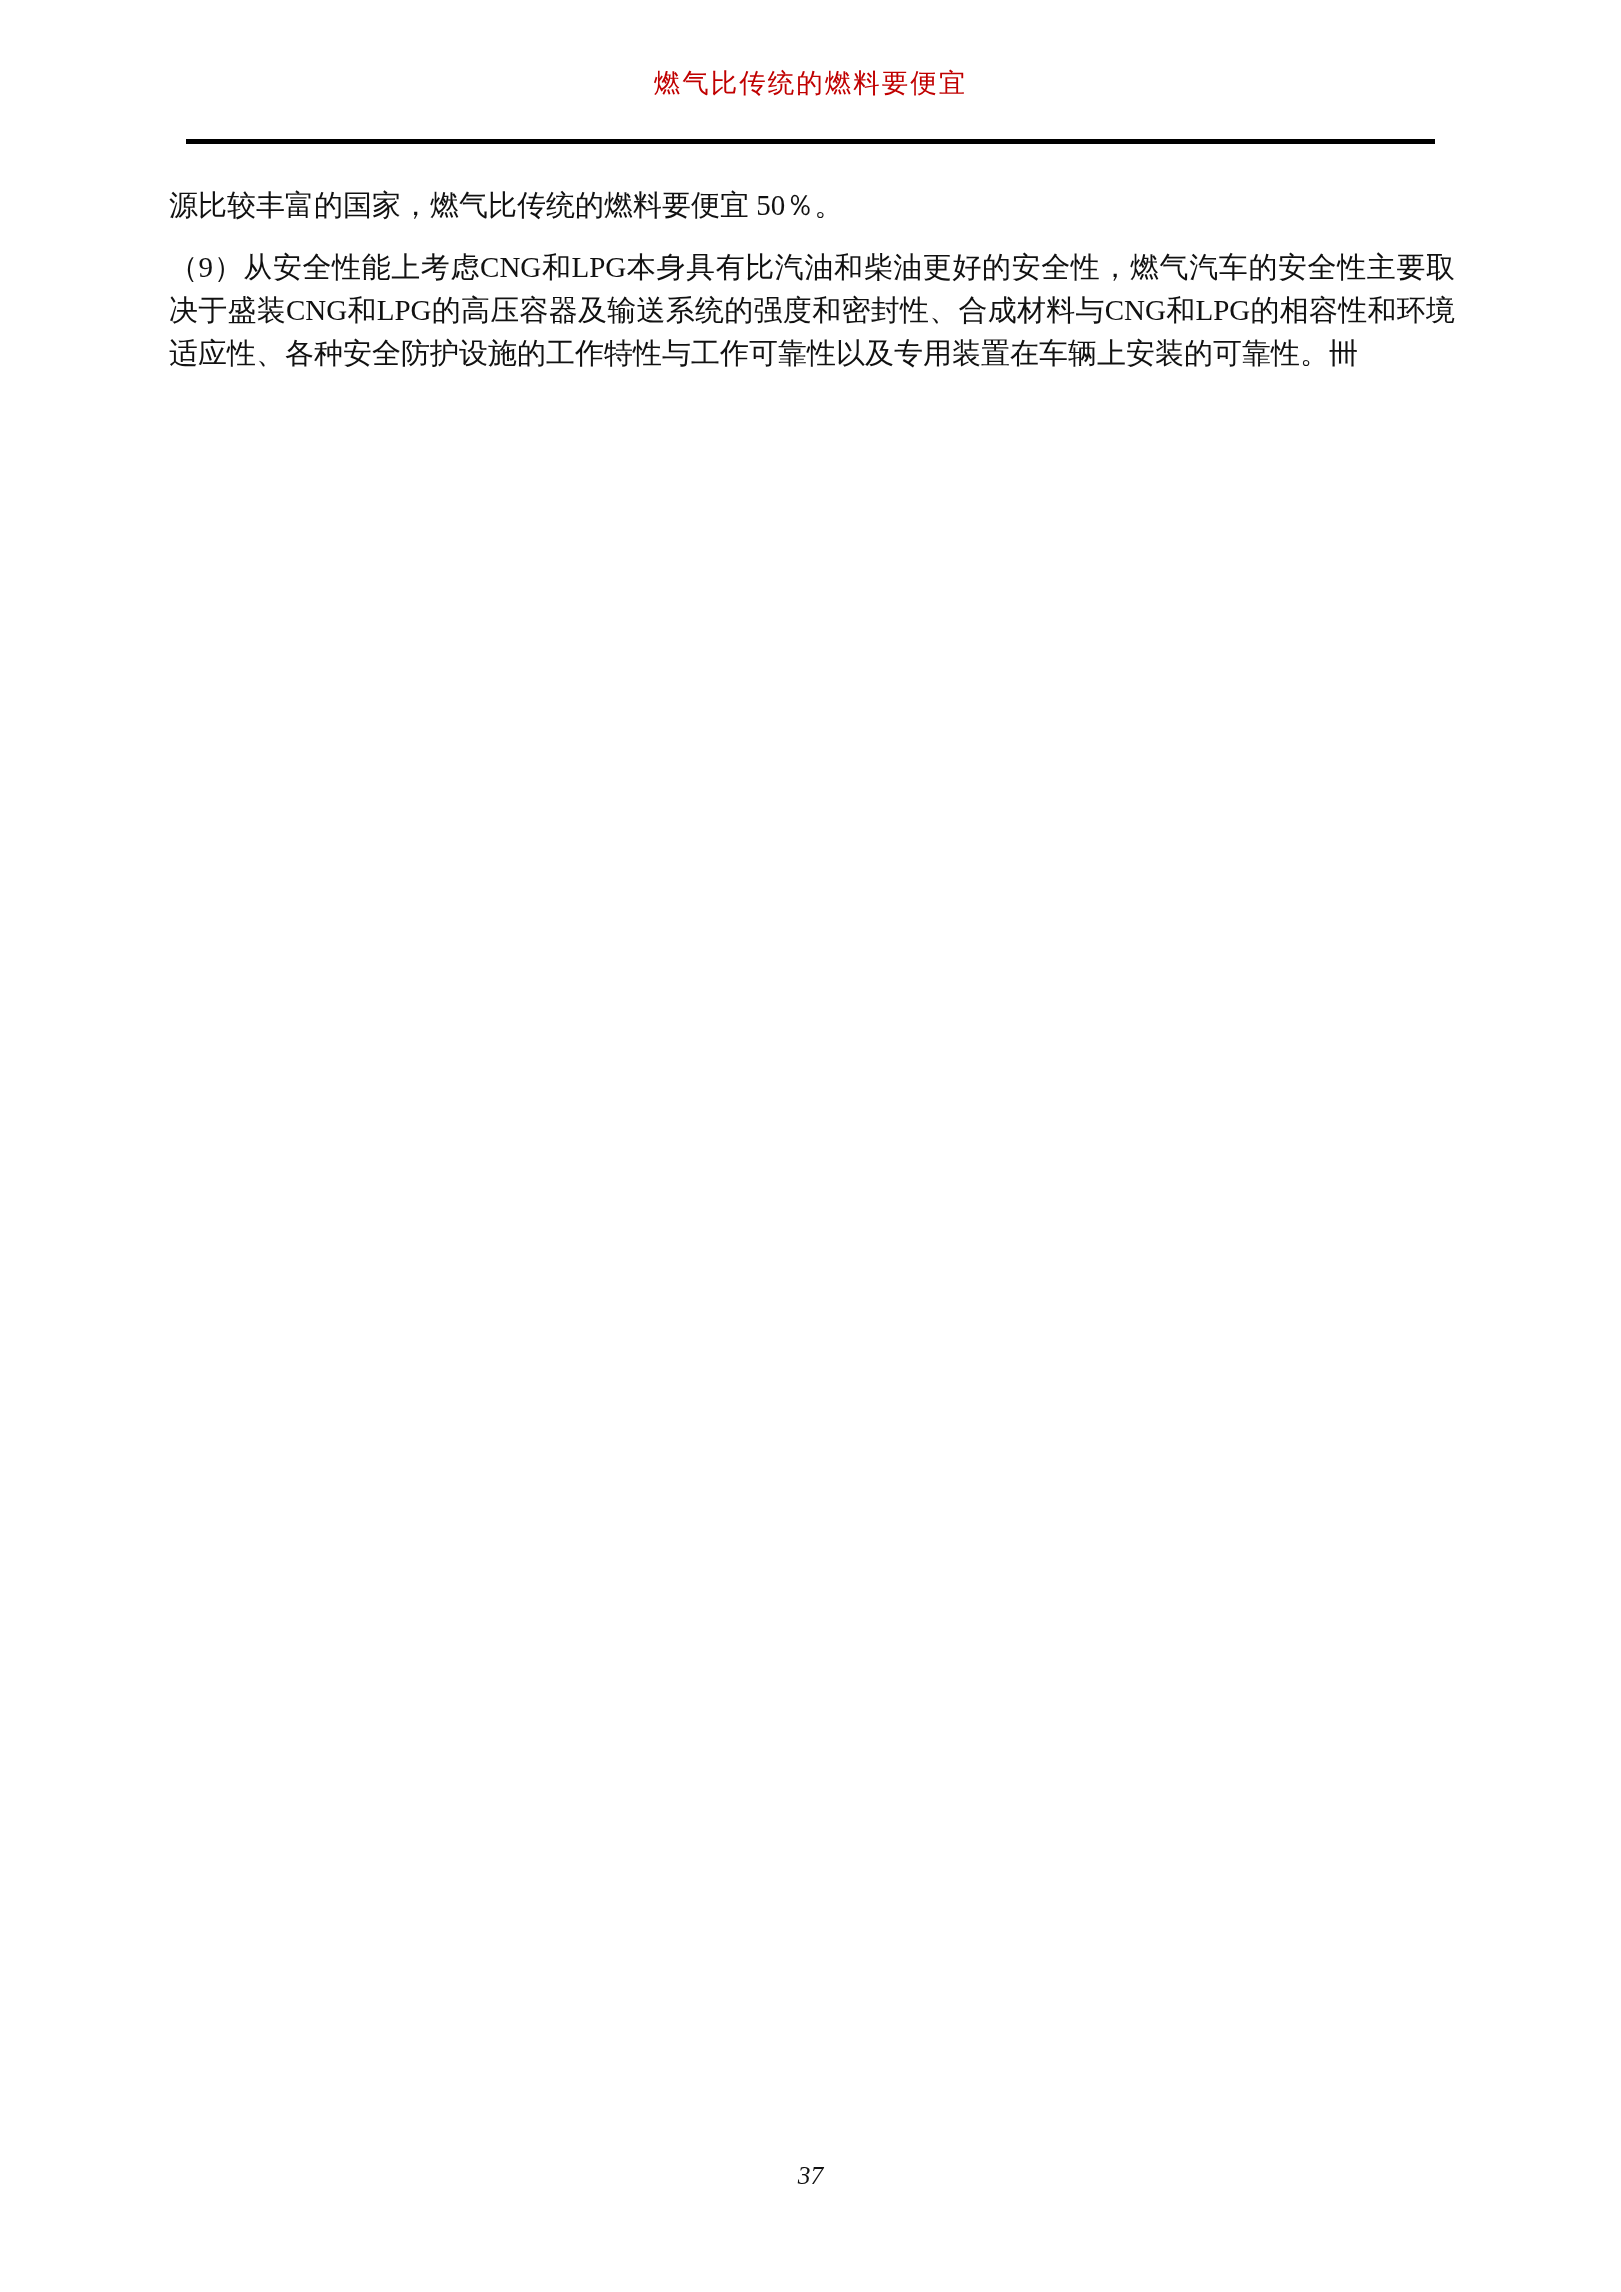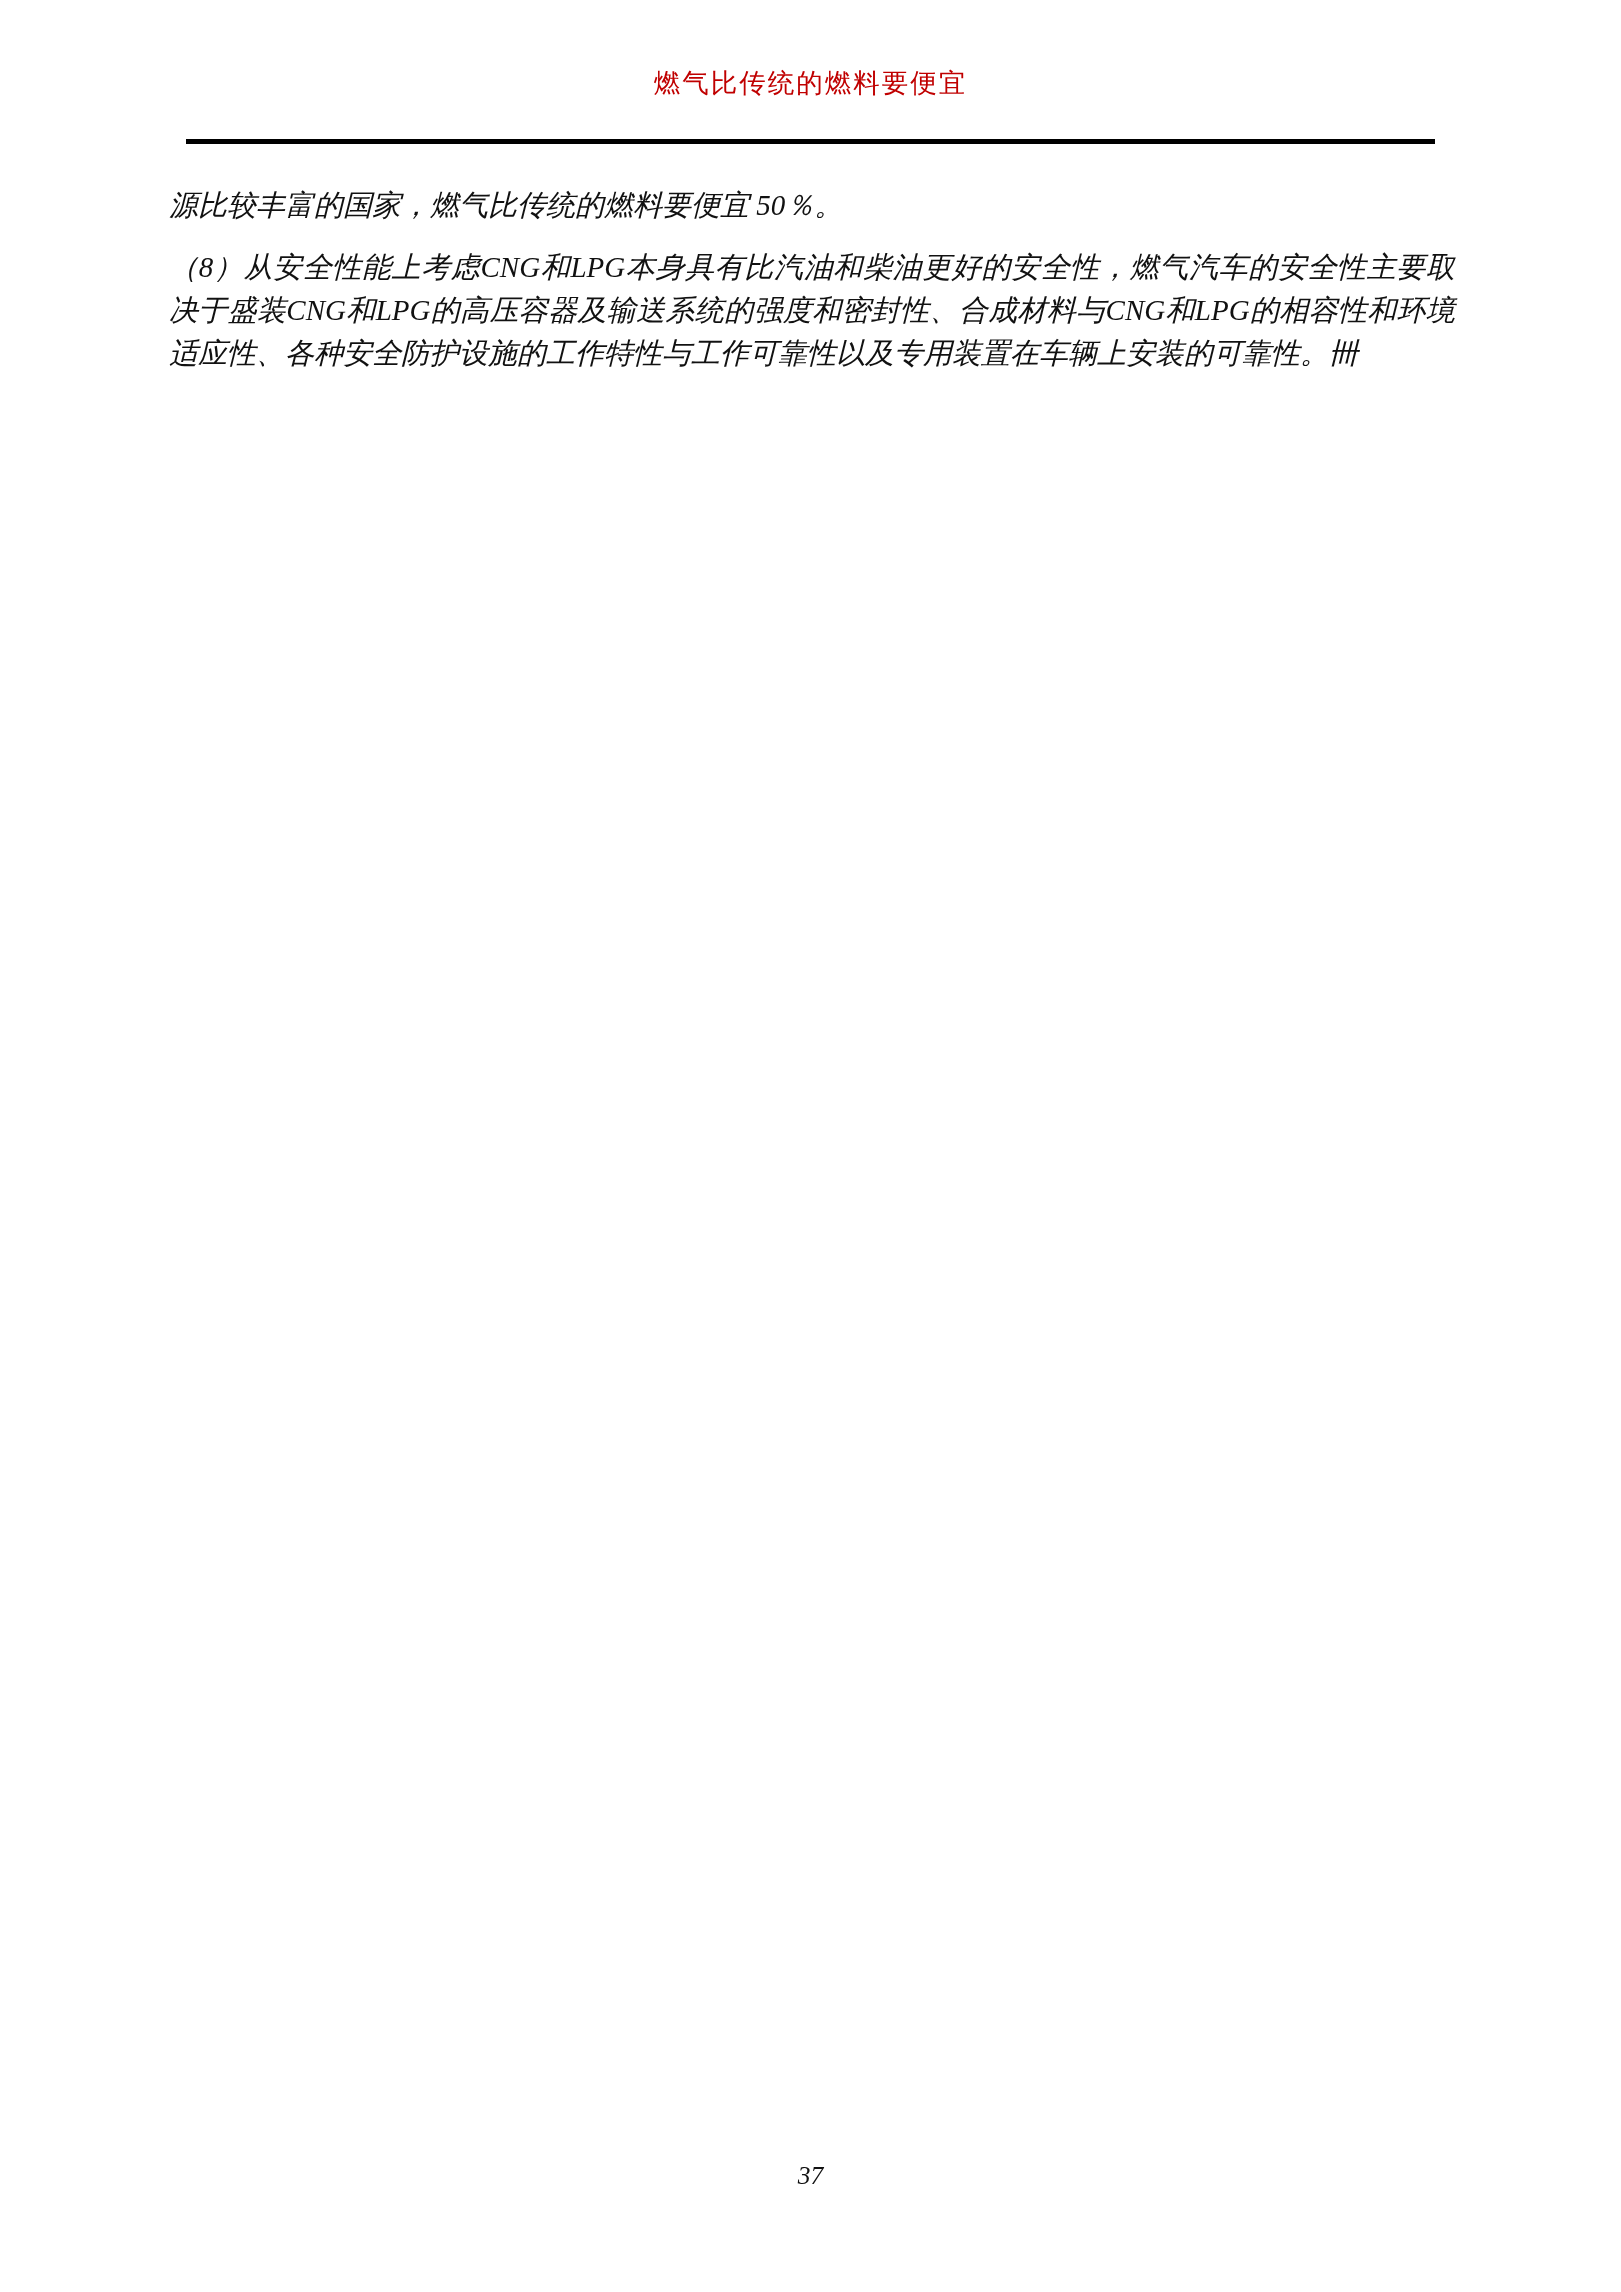--- a/index.html
+++ b/index.html
@@ -45,21 +45,20 @@
     width: 1286px;
     font-size: 29px;
     line-height: 43px;
     text-align: justify;
     text-justify: inter-ideograph;
     color: #111111;
   }
   .body-text p {
     margin: 0 0 18.6px 0;
     word-break: break-all;
-    font-style: italic;
   }
   .page-footer {
     position: absolute;
     top: 2161px;
     left: 0;
     width: 100%;
     text-align: center;
     font-style: italic;
   }
   .page-footer .page-number {
@@ -73,21 +72,21 @@
 <div class="page">
 
   <div class="page-header">
     <span class="header-title">燃气比传统的燃料要便宜</span>
   </div>
 
   <div class="header-rule"></div>
 
   <div class="body-text">
     <p>源比较丰富的国家，燃气比传统的燃料要便宜 50％。</p>
-    <p>（8）从安全性能上考虑CNG和LPG本身具有比汽油和柴油更好的安全性，燃气汽车的安全性主要取决于盛装CNG和LPG的高压容器及输送系统的强度和密封性、合成材料与CNG和LPG的相容性和环境适应性、各种安全防护设施的工作特性与工作可靠性以及专用装置在车辆上安装的可靠性。卌</p>
+    <p>（9）从安全性能上考虑CNG和LPG本身具有比汽油和柴油更好的安全性，燃气汽车的安全性主要取决于盛装CNG和LPG的高压容器及输送系统的强度和密封性、合成材料与CNG和LPG的相容性和环境适应性、各种安全防护设施的工作特性与工作可靠性以及专用装置在车辆上安装的可靠性。卌</p>
   </div>
 
   <div class="page-footer">
     <span class="page-number">37</span>
   </div>
 
 </div>
 
 
 </body></html>

